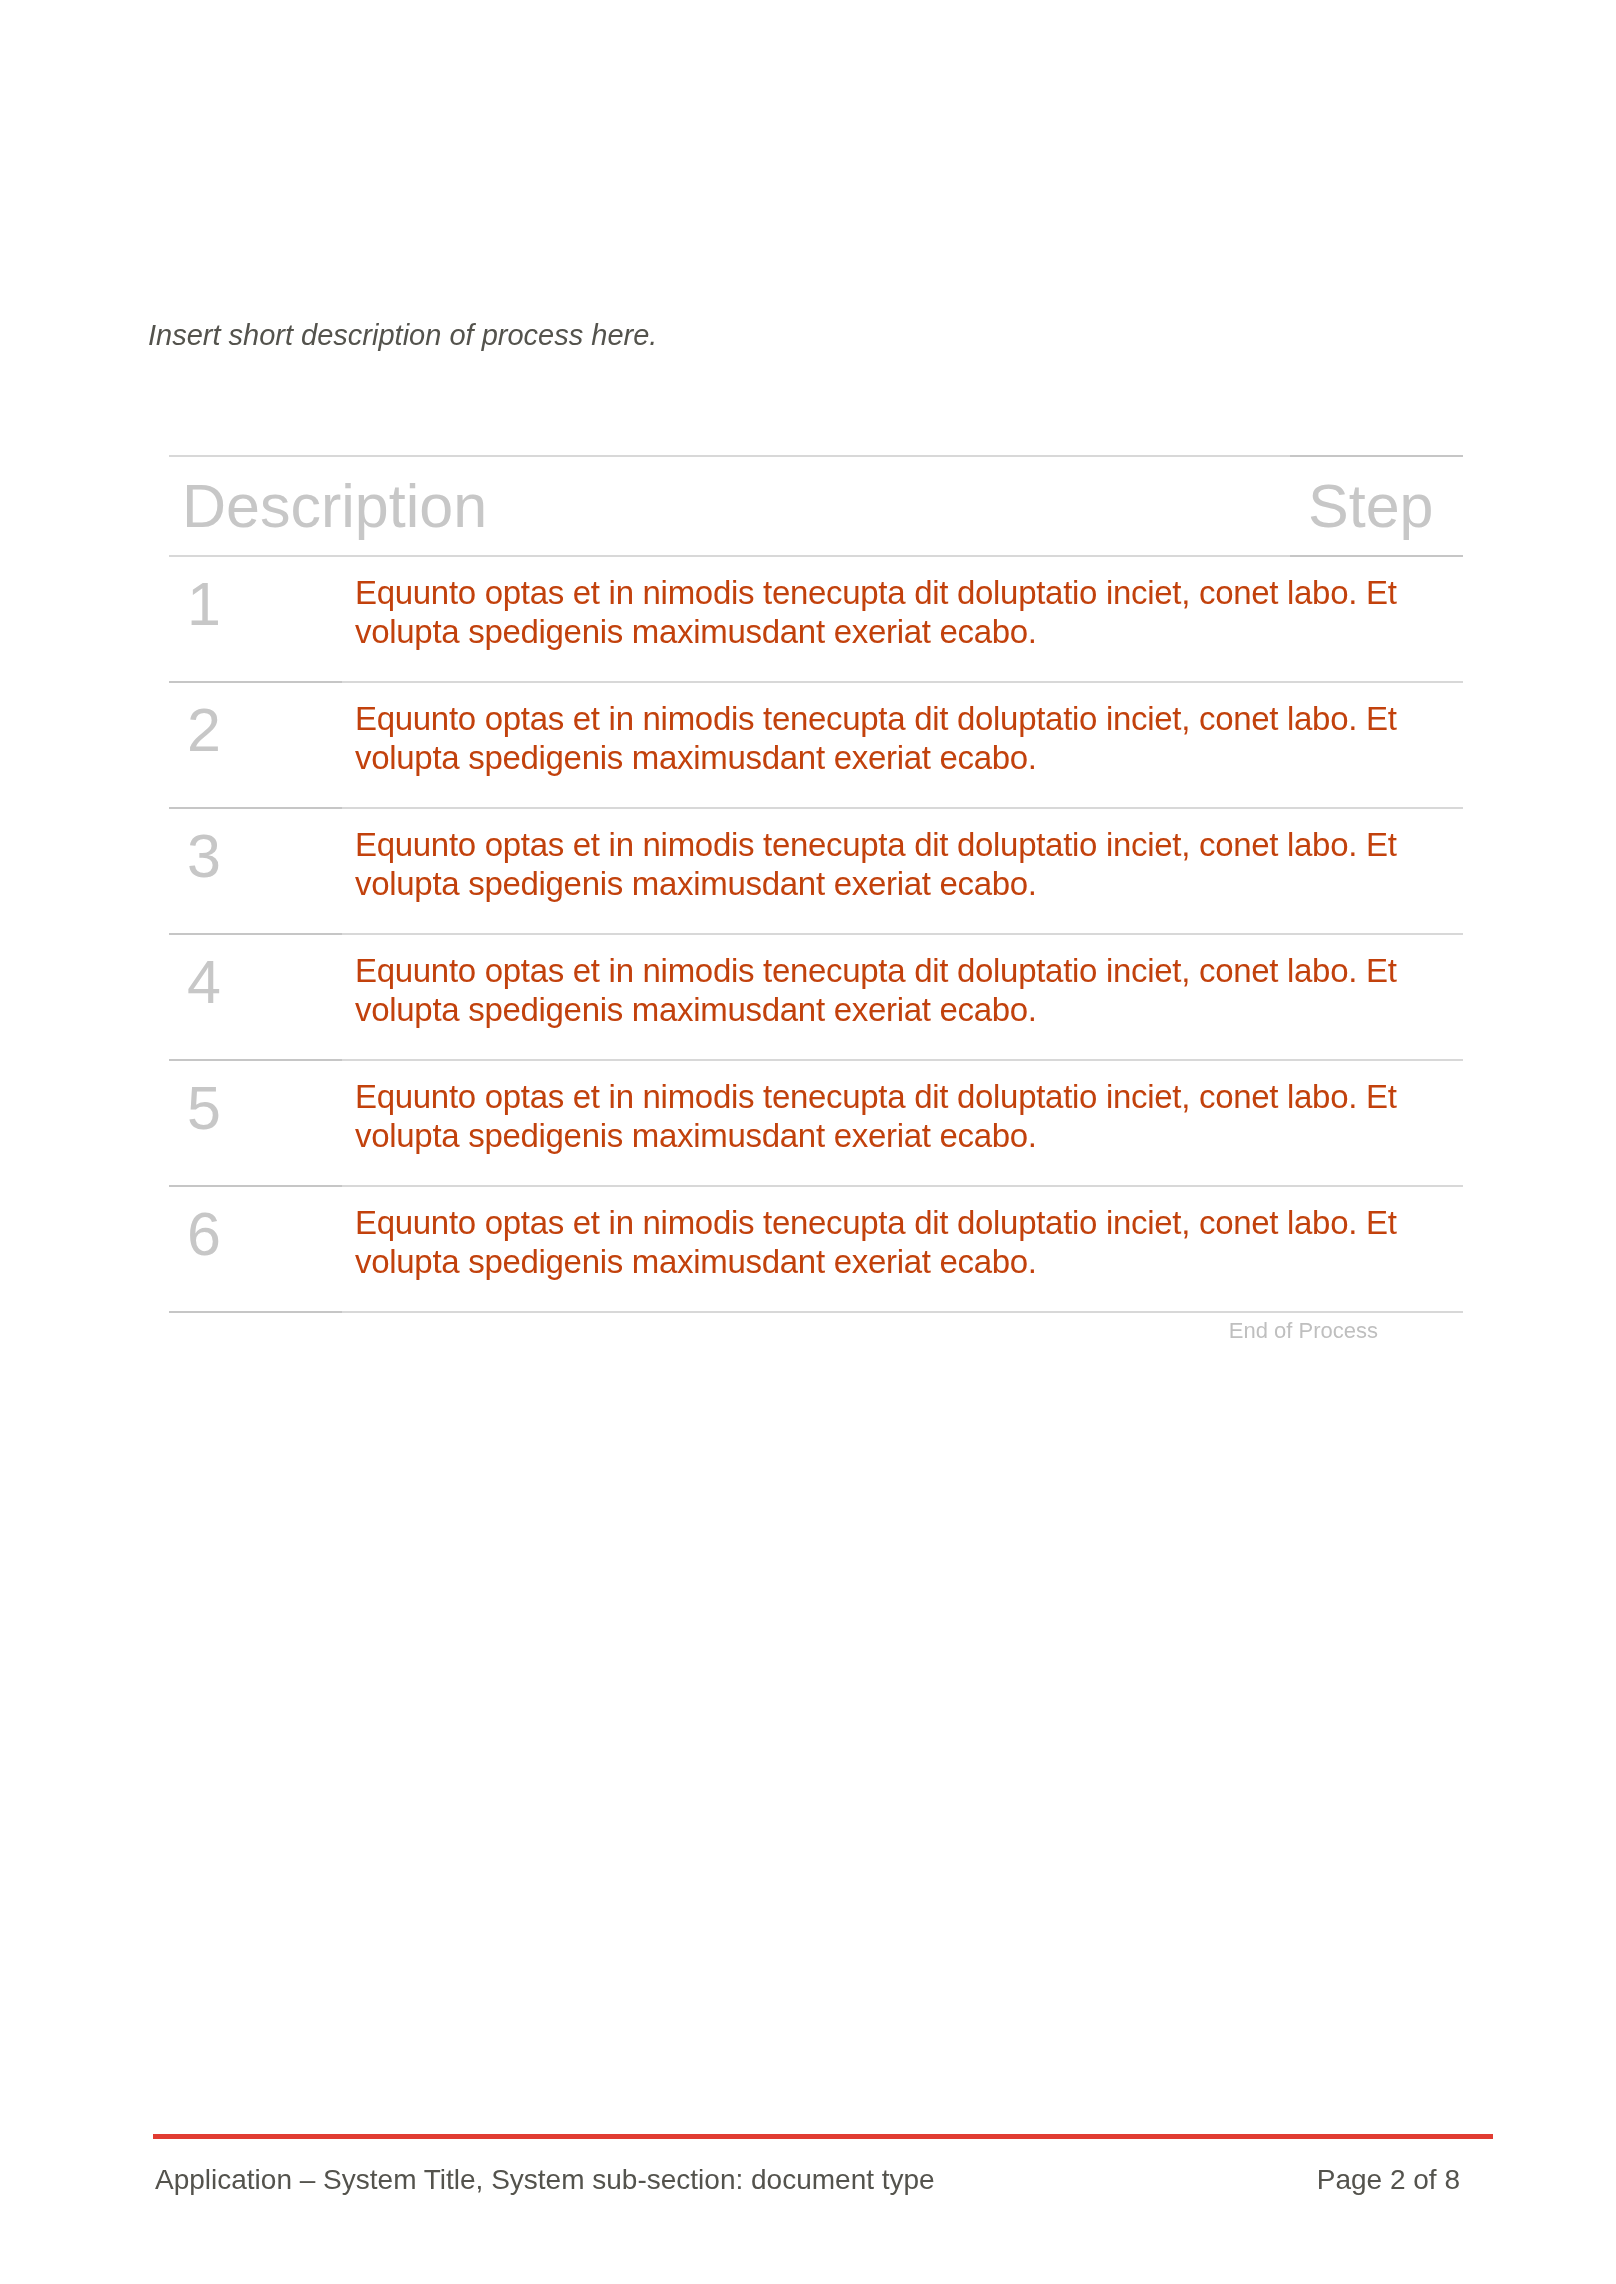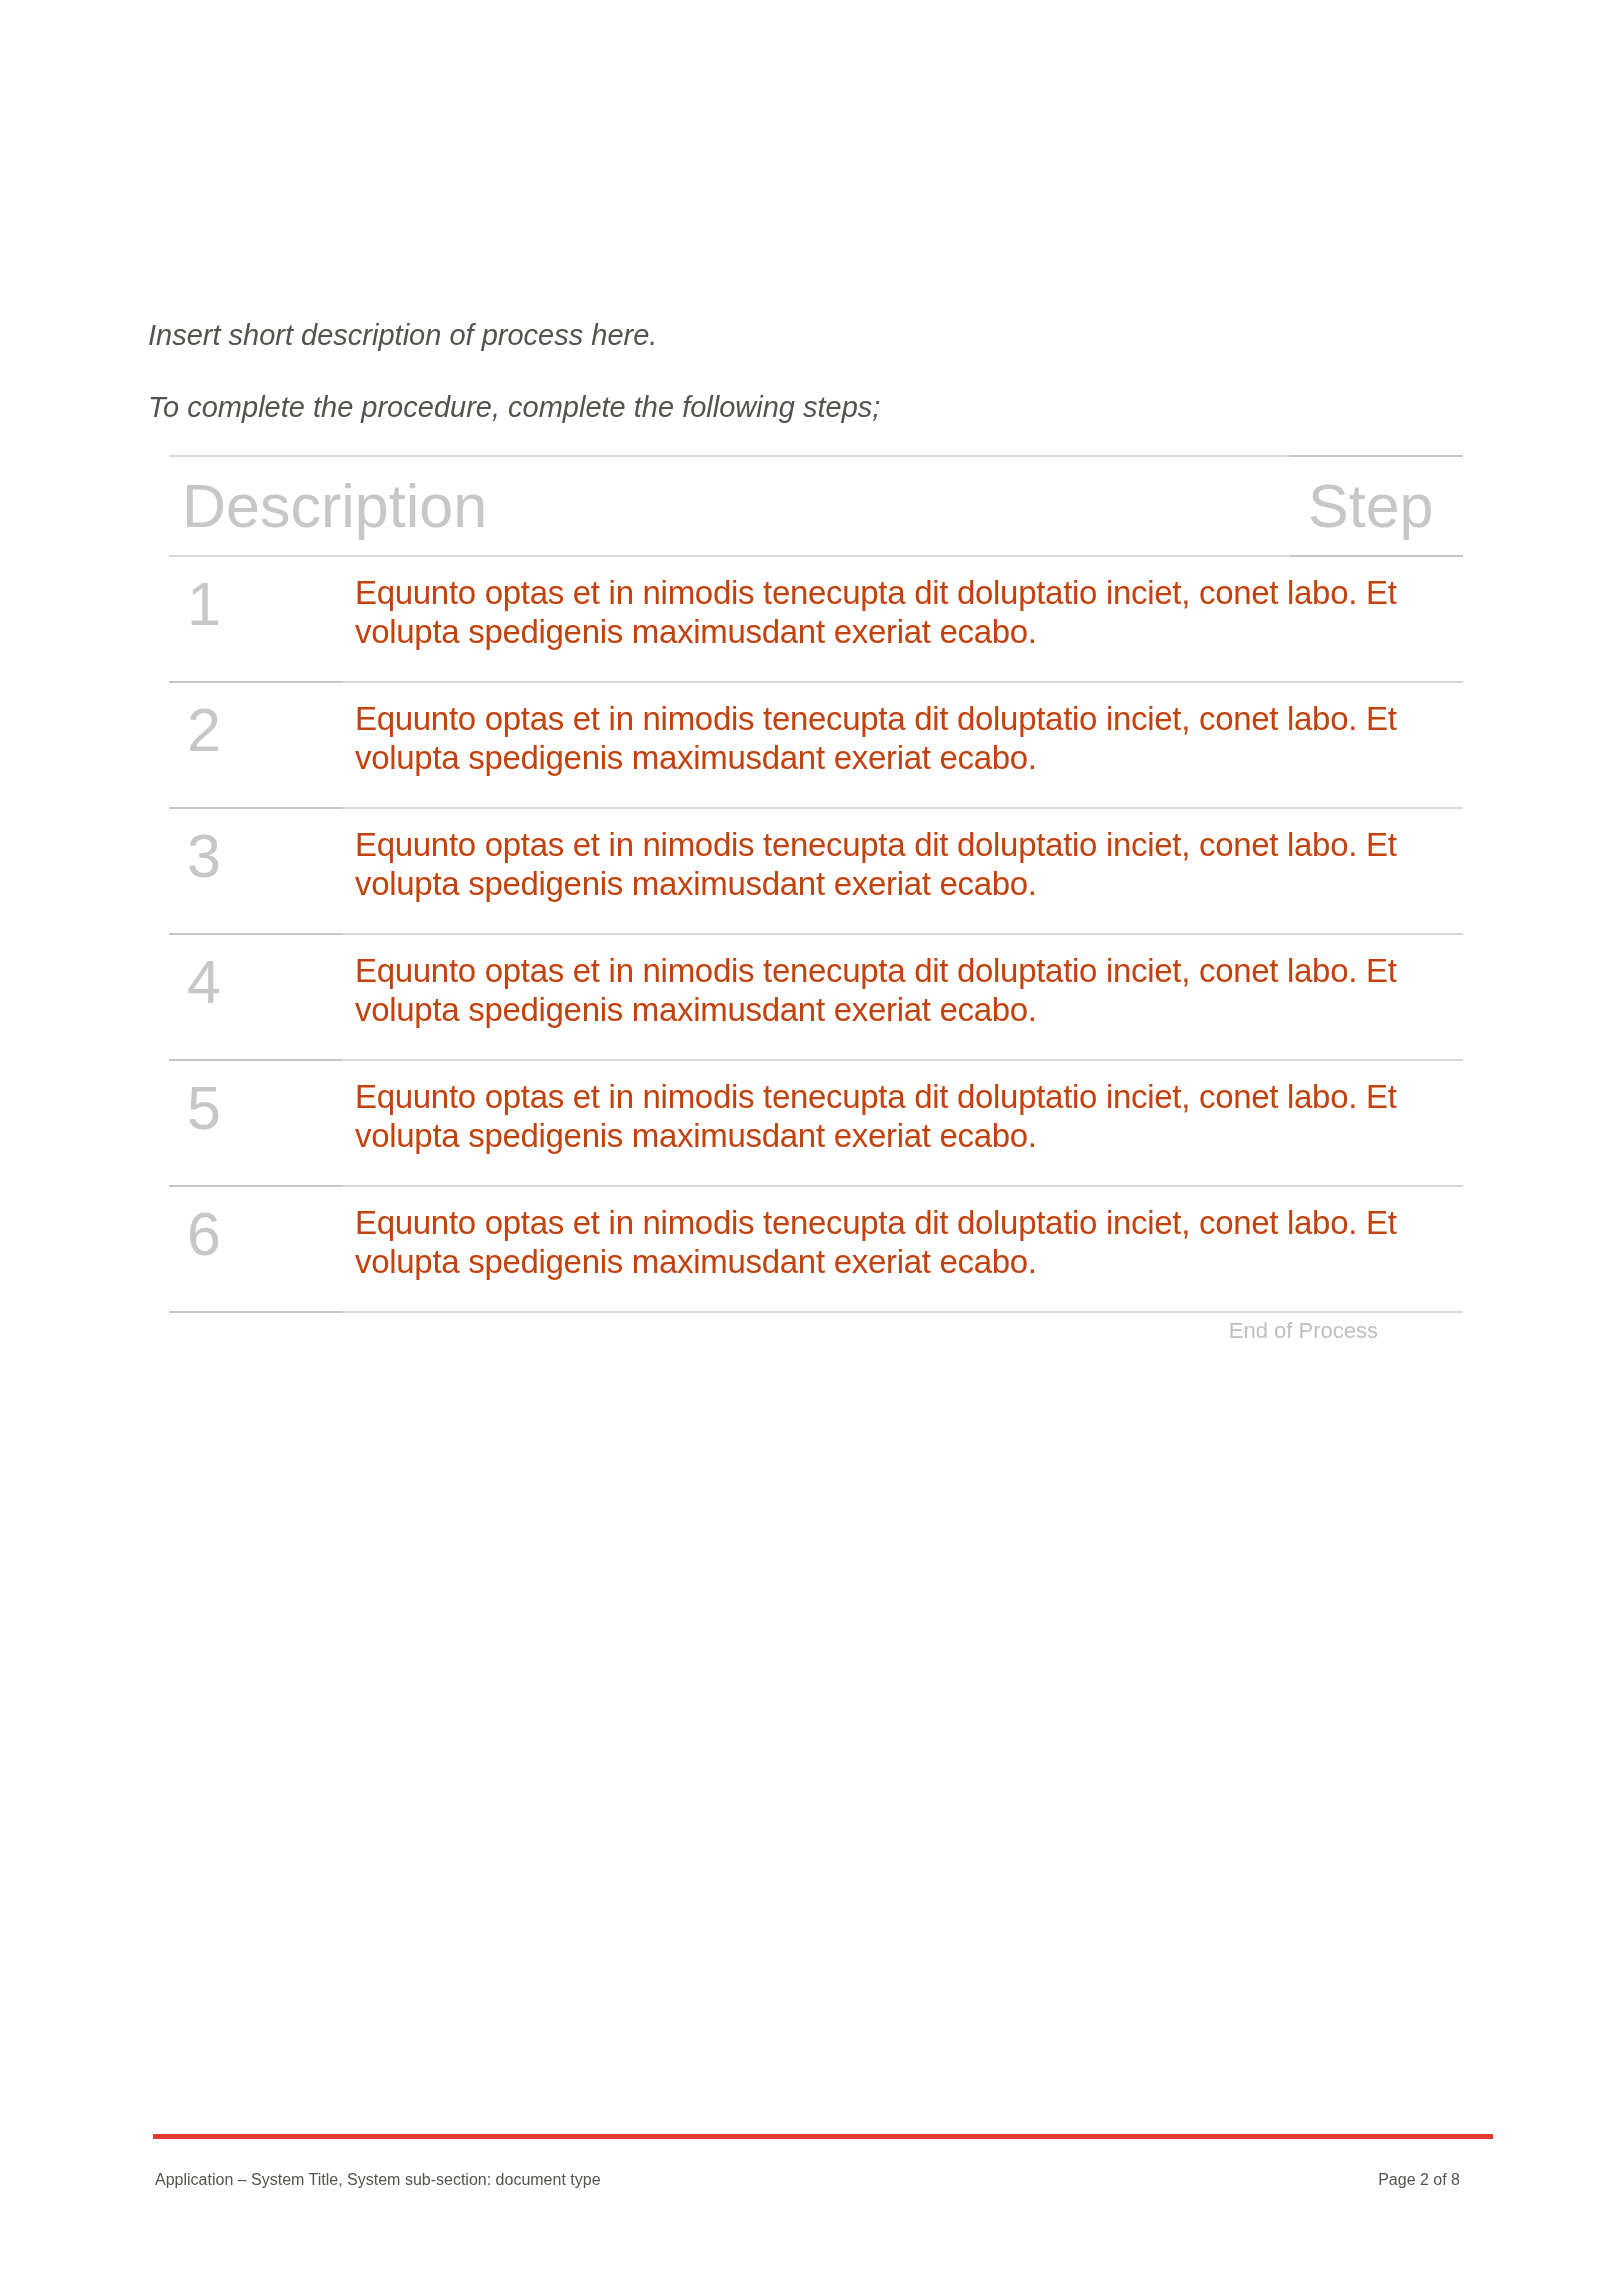--- a/index.html
+++ b/index.html
@@ -114,34 +114,33 @@
     width: 1340px;
     height: 5.2px;
   }
   .footer {
     position: absolute;
     left: 155px;
     top: 2165px;
     width: 1305px;
     display: flex;
     justify-content: space-between;
-    font-size: 16px;
+    font-size: 28px;
     line-height: 29px;
     color: #54534d;
     white-space: nowrap;
   }
 </style>
 </head>
 <body>
 
 <div class="page">
 
   <p class="intro intro-1">Insert short description of process here.</p>
 
-  <p class="intro intro-2">To complete the procedure, complete the following steps;</p>
 
   <div class="steps-table">
     <div class="thead">
       <div class="cell desc-col header-text">Description</div>
       <div class="cell step-col header-text">Step</div>
     </div>
 
     <div>
   <div class="trow">
     <div class="cell step-col">

